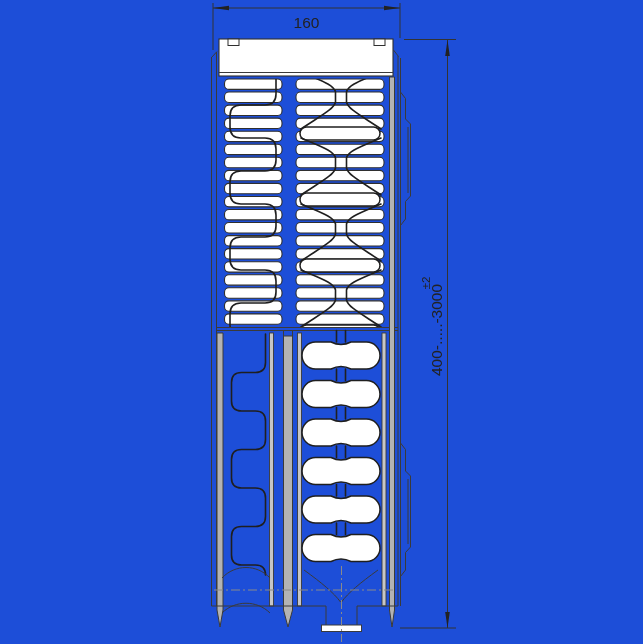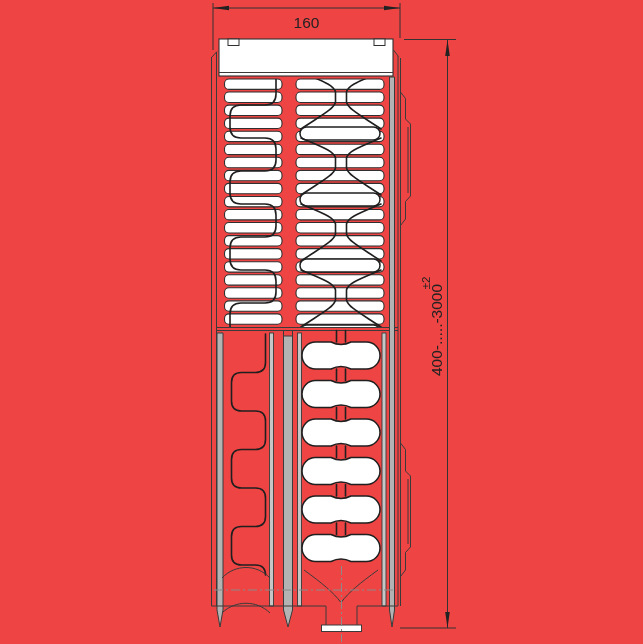--- a/index.html
+++ b/index.html
@@ -1,16 +1,16 @@
 <!DOCTYPE html>
 <html><head>
 <meta charset="utf-8">
 <style>
   html,body{margin:0;padding:0;background:#fff;}
-  .canvas{position:relative;width:643px;height:644px;background:#ef4444;overflow:hidden;
+  .canvas{position:relative;width:643px;height:644px;background:#1d4ed8;overflow:hidden;
           font-family:"Liberation Sans",sans-serif;}
   svg{position:absolute;left:0;top:0;}
   svg text{font-family:"Liberation Sans",sans-serif;fill:#222;}
   .thin  {stroke:#3a3a3a;stroke-width:1;fill:none;}
   .dim   {stroke:#333;stroke-width:1;fill:none;}
   .slat  {fill:#ffffff;stroke:#2f2f2f;stroke-width:1.1;}
   .fin   {stroke:#1f1f1f;stroke-width:1.6;fill:none;stroke-linejoin:round;stroke-linecap:round;}
   .finw  {stroke:#1f1f1f;stroke-width:1.5;fill:#ffffff;stroke-linejoin:round;}
   .chan  {fill:#b3b3b3;stroke:#3a3a3a;stroke-width:1;}
   .wallstrip{fill:#c6c6c6;stroke:#3a3a3a;stroke-width:0.9;}

